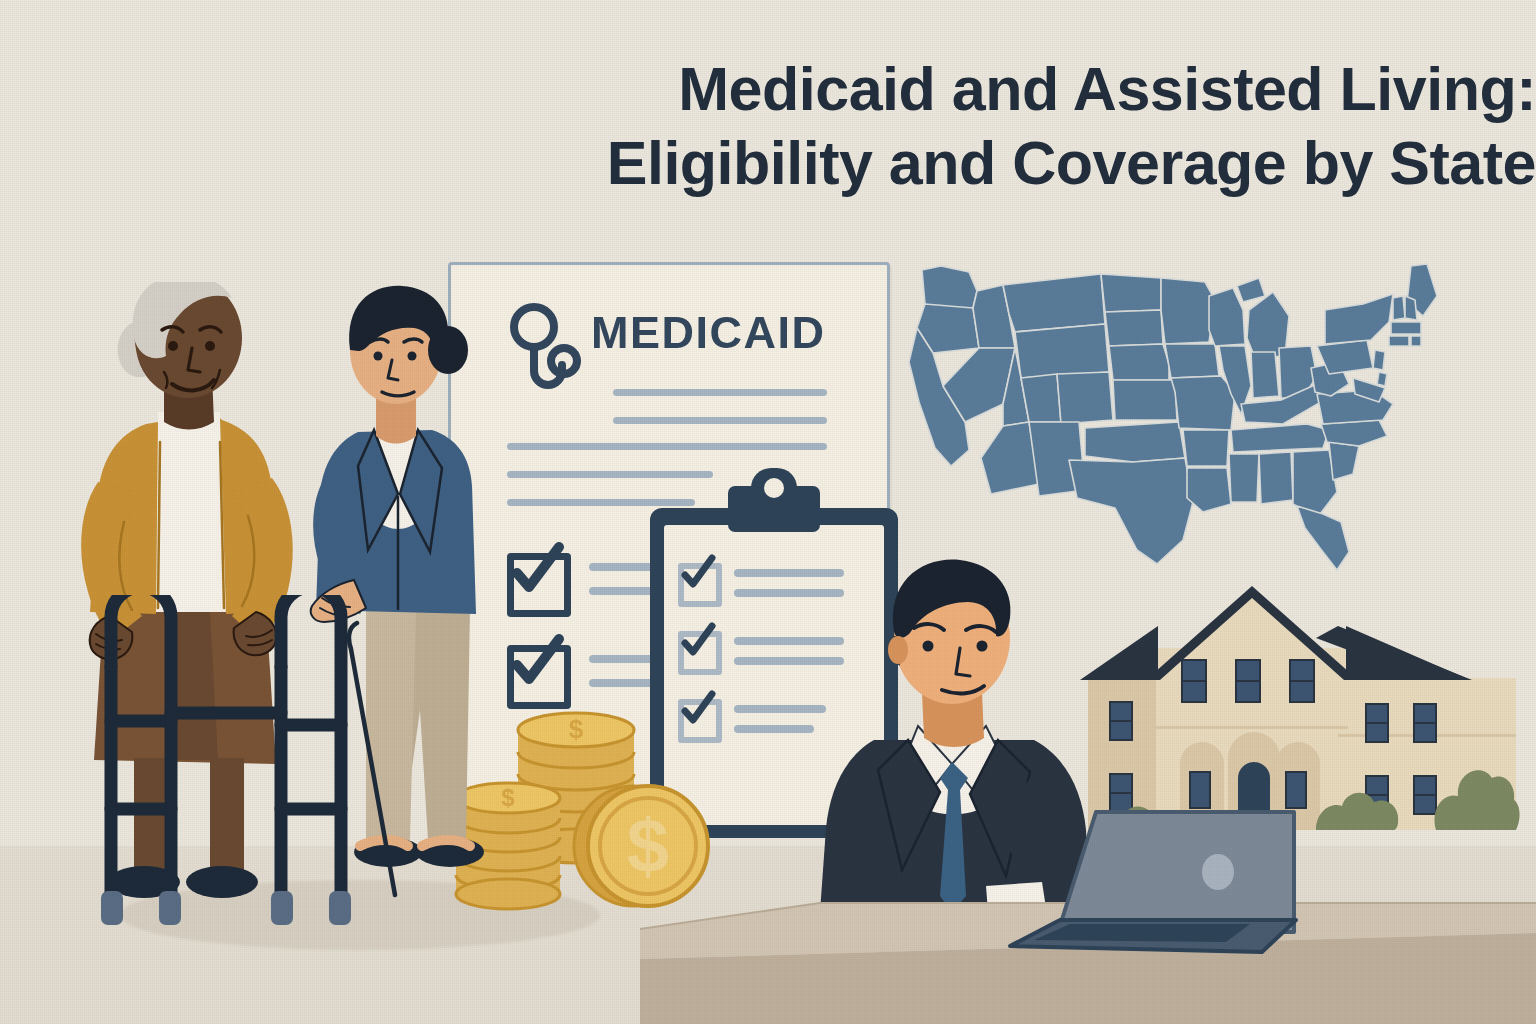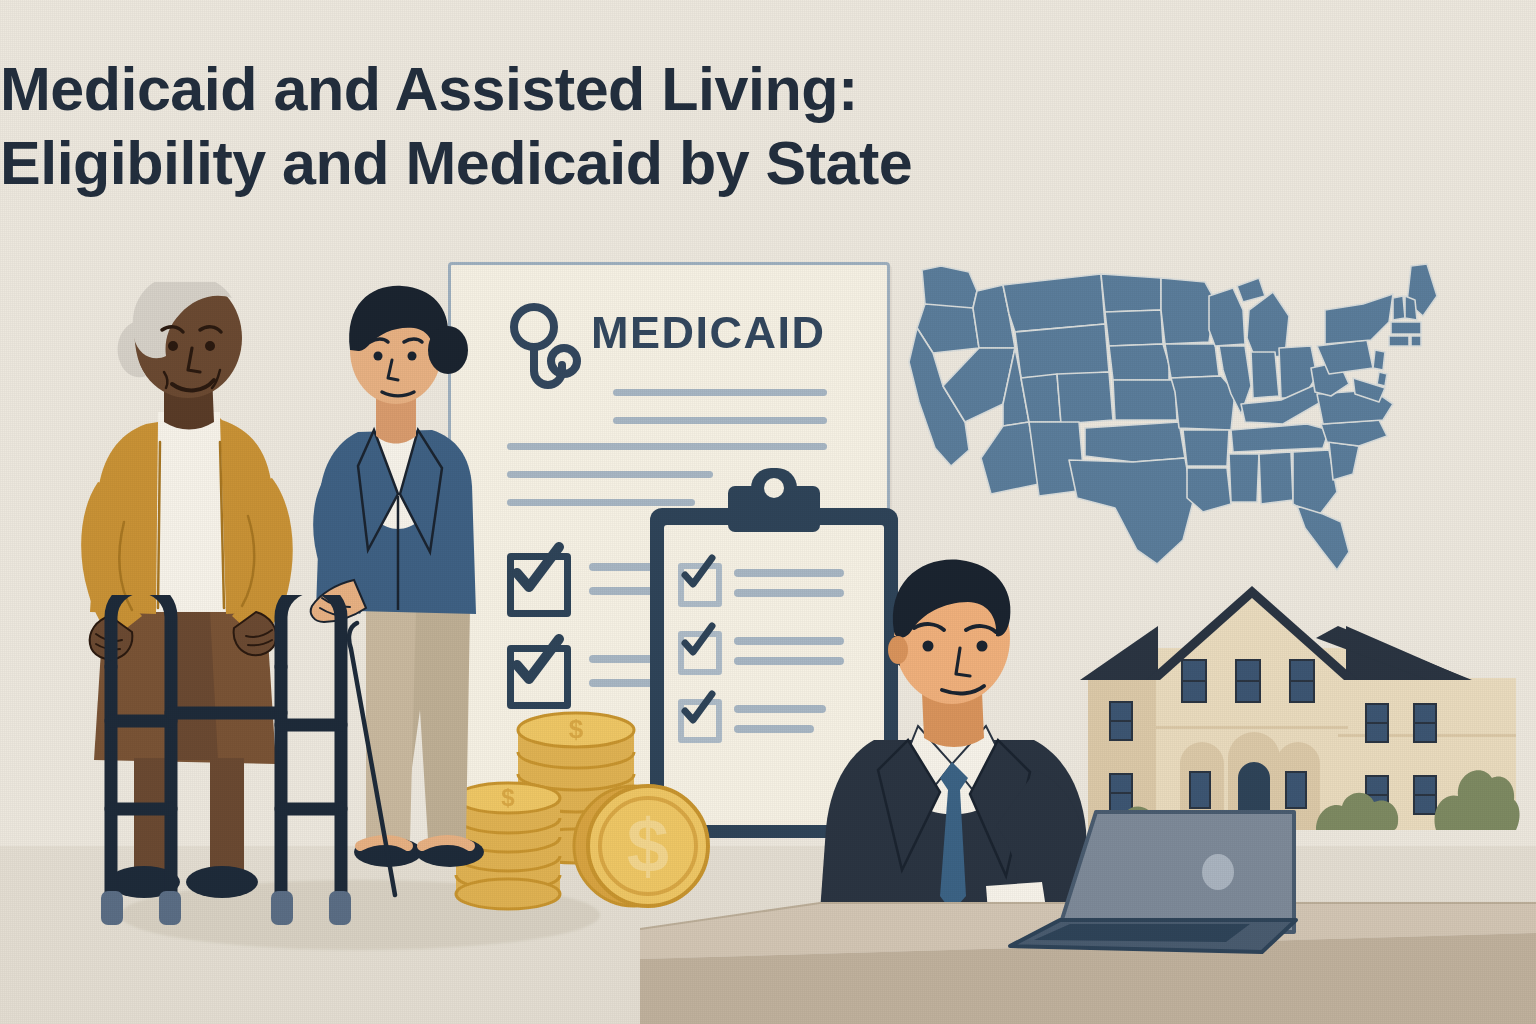--- a/index.html
+++ b/index.html
@@ -6,21 +6,21 @@
   html,body{margin:0;padding:0;}
   body{
     width:1536px;height:1024px;overflow:hidden;
     background:#EDE8DE;
     font-family:"Liberation Sans", sans-serif;
   }
   #stage{position:relative;width:1536px;height:1024px;background:#EDE8DE;overflow:hidden;}
 
   
   #title-block{
-    position:absolute;left:0;top:52px;width:1536px;text-align:left;
+    position:absolute;left:0;top:52px;width:1536px;text-align:right;
     z-index:40;
   }
   .title-line{
     display:block;
     color:#232F3E;
     font-weight:700;
     font-size:61px;
     line-height:74px;
     letter-spacing:-0.5px;
     font-family:"Liberation Sans", sans-serif;
@@ -117,21 +117,21 @@
 </head>
 <body>
 
 <div id="stage">
 
   <div id="floor"></div>
   <div id="floor-shadow"></div>
 
   <div id="title-block">
     <span class="title-line">Medicaid and Assisted Living:</span>
-    <span class="title-line">Eligibility and Medicaid by State</span>
+    <span class="title-line">Eligibility and Coverage by State</span>
   </div>
 
   <svg id="us-map" viewBox="0 0 560 340">
     <g fill="#5B7D9B" stroke="#D9DDDC" stroke-width="1.6" stroke-linejoin="round">
 
       <path d="M29,18 L48,14 L76,20 L84,39 L80,56 L44,58 L32,52 Z"></path>
 
       <path d="M32,52 L80,56 L86,96 L40,101 L24,76 Z"></path>
 
       <path d="M24,76 L40,101 L50,134 L72,170 L76,198 L58,214 L42,196 L26,150 L16,110 Z"></path>

